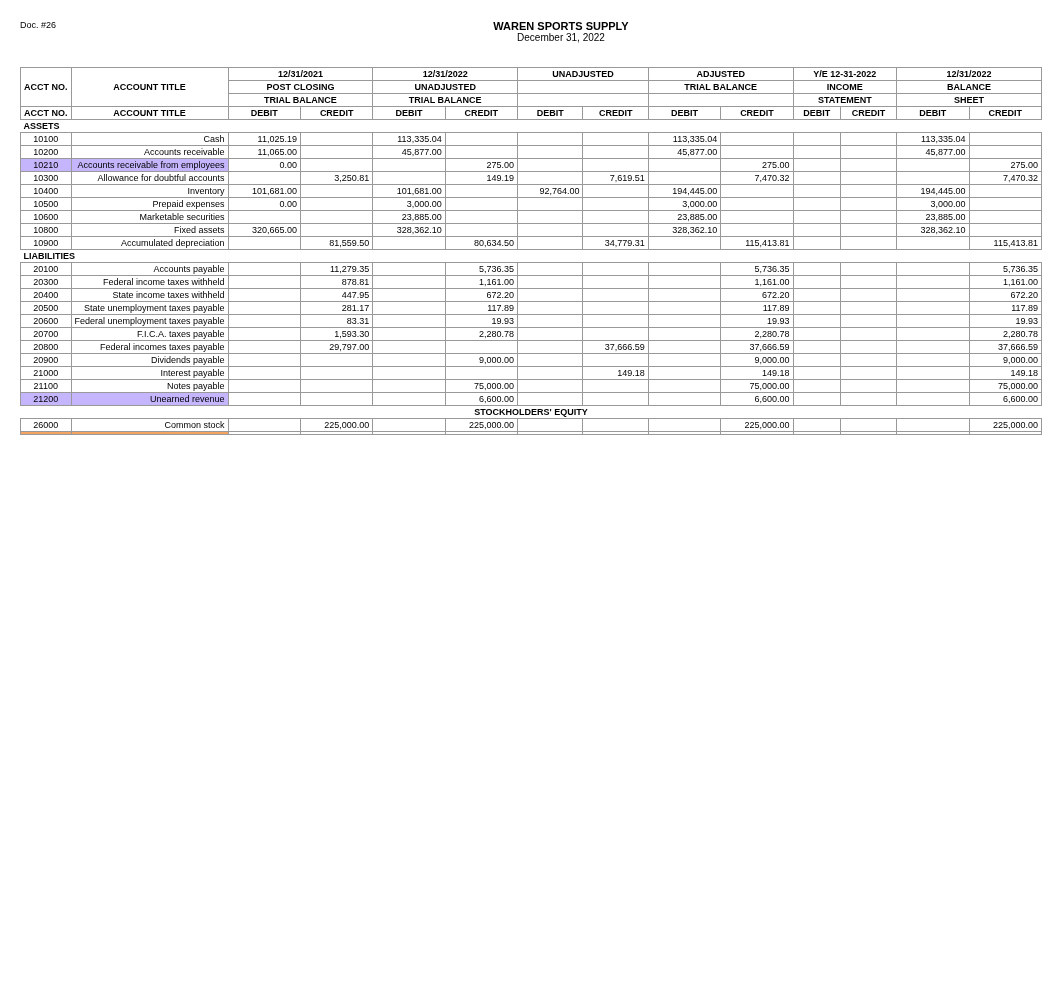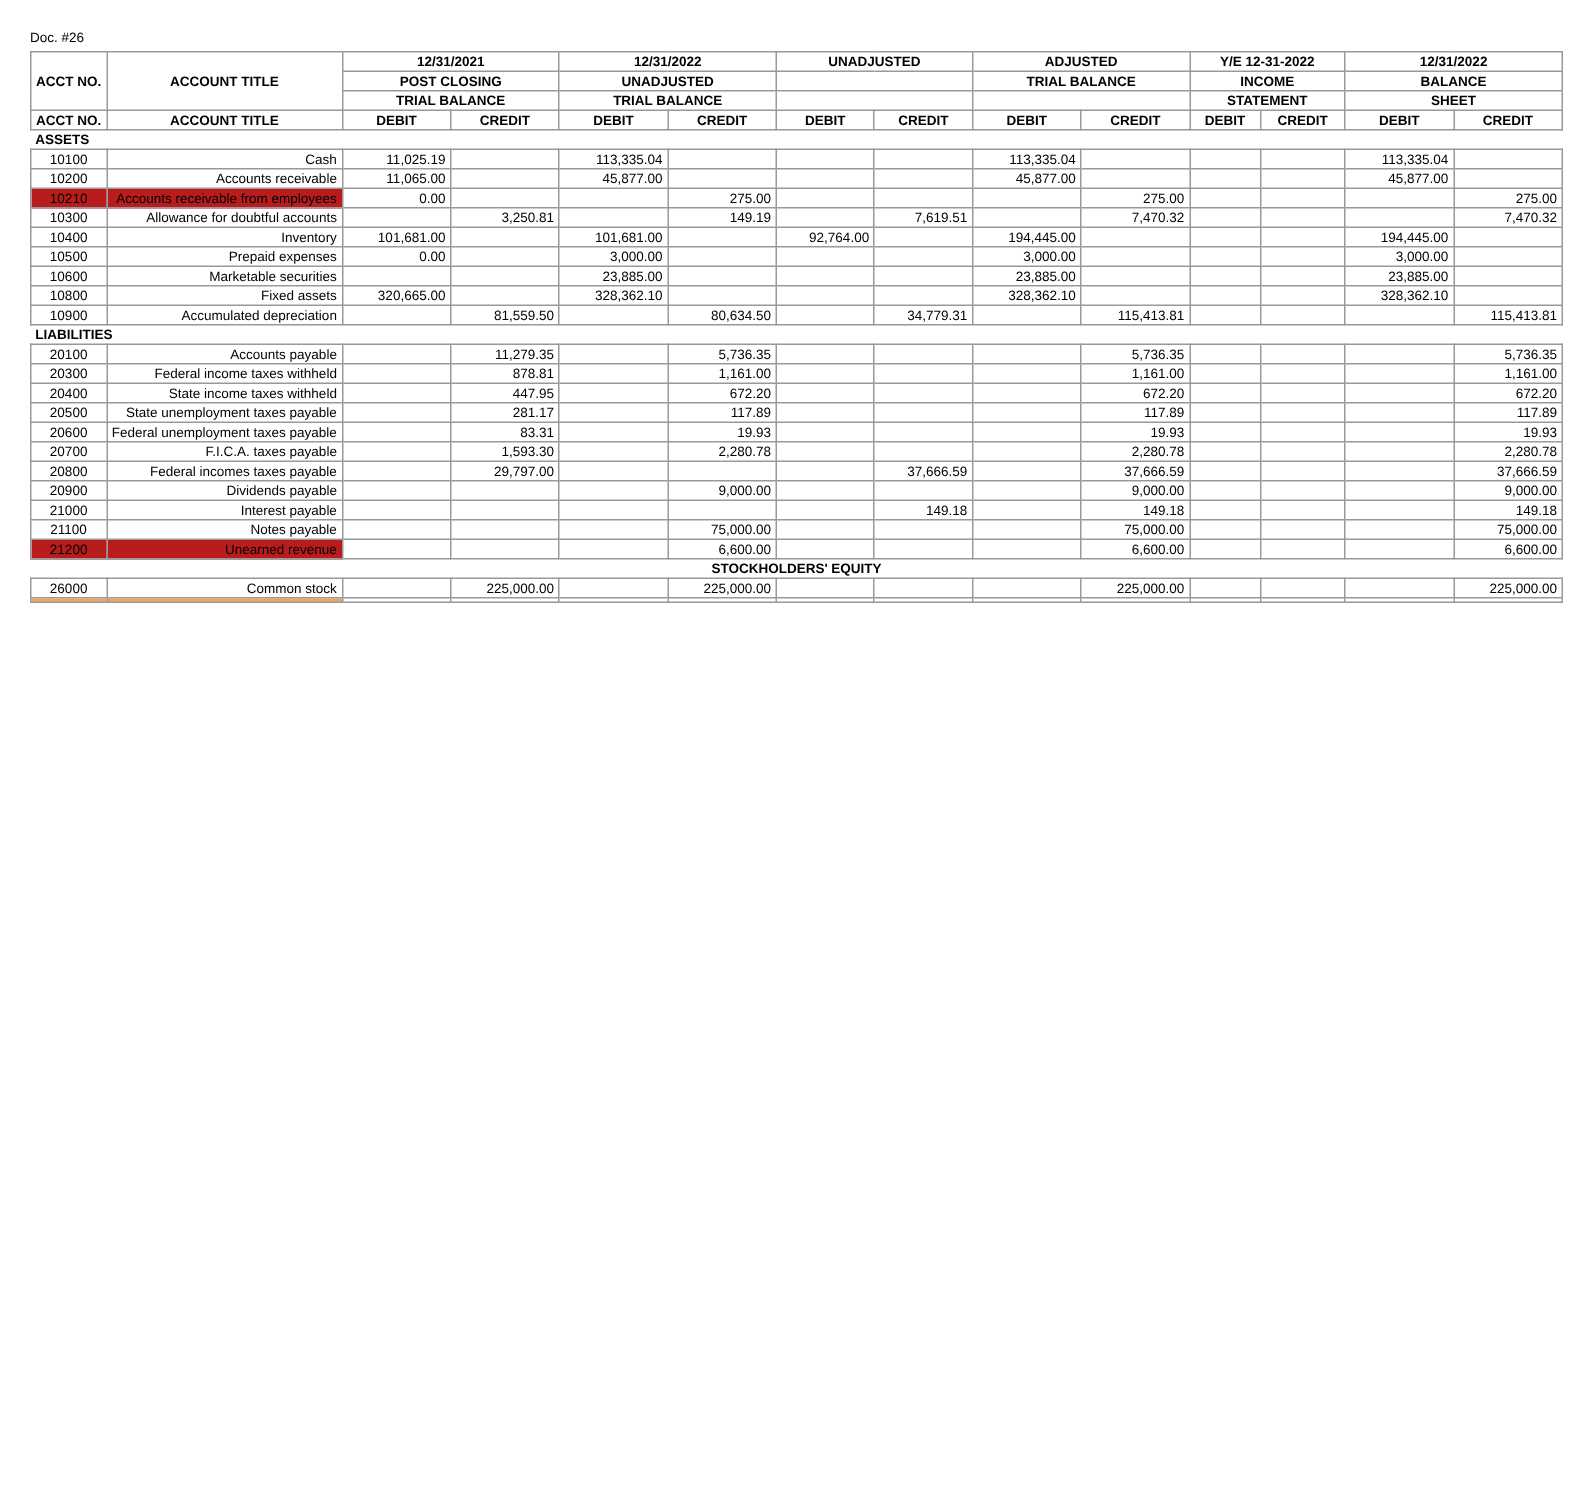--- a/index.html
+++ b/index.html
@@ -20,21 +20,21 @@
     }
     .header-section .worksheet-title {
       font-size: 10px;
     }
     .header-section .date {
       font-size: 10px;
     }
     .top-row {
       display: flex;
       align-items: flex-start;
-      margin-bottom: 4px;
+      margin-bottom: 16px;
     }
     .doc-ref-container {
       min-width: 60px;
       font-size: 9px;
     }
     table {
       border-collapse: collapse;
       width: 100%;
       font-size: 9px;
     }
@@ -49,31 +49,33 @@
     }
     td.right-align {
       text-align: right;
     }
     .col-acct { width: 40px; }
     .col-account { width: 140px; }
     .highlight-orange {
       background-color: #f4a460;
     }
     .highlight-blue {
-      background-color: #b91c1c;
+      background-color: #c4b5fd;
     }
   </style>
 </head>
 <body>
 
 <div class="top-row">
   <div class="doc-ref-container">
     <span>Doc. #26</span>
   </div>
   <div class="header-section" style="flex:1;">
+    <div class="company-name">WAREN SPORTS SUPPLY</div>
+    <div class="date">December 31, 2022</div>
   </div>
 </div>
 
 <table>
   <thead>
     <tr>
       <th rowspan="3" class="col-acct">ACCT NO.</th>
       <th rowspan="3" class="col-account">ACCOUNT TITLE</th>
       <th colspan="2">12/31/2021</th>
       <th colspan="2">12/31/2022</th>

